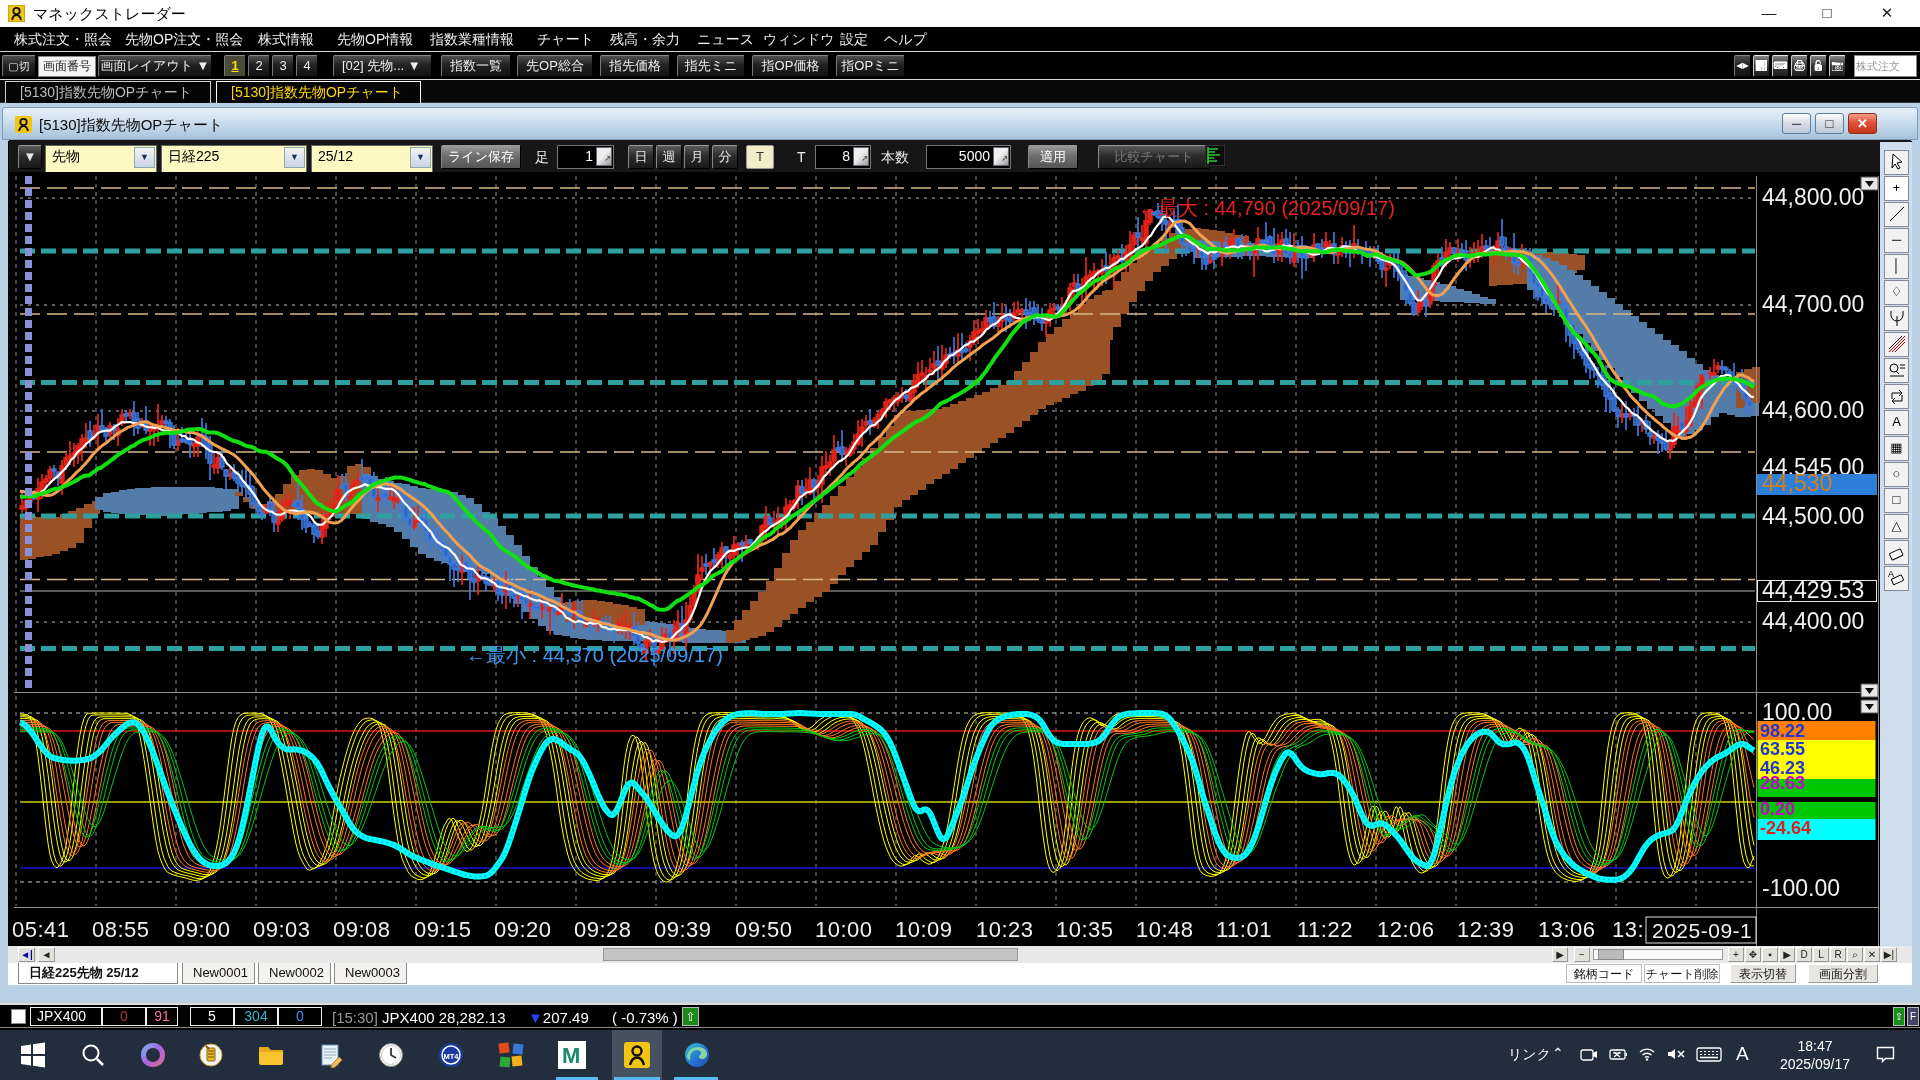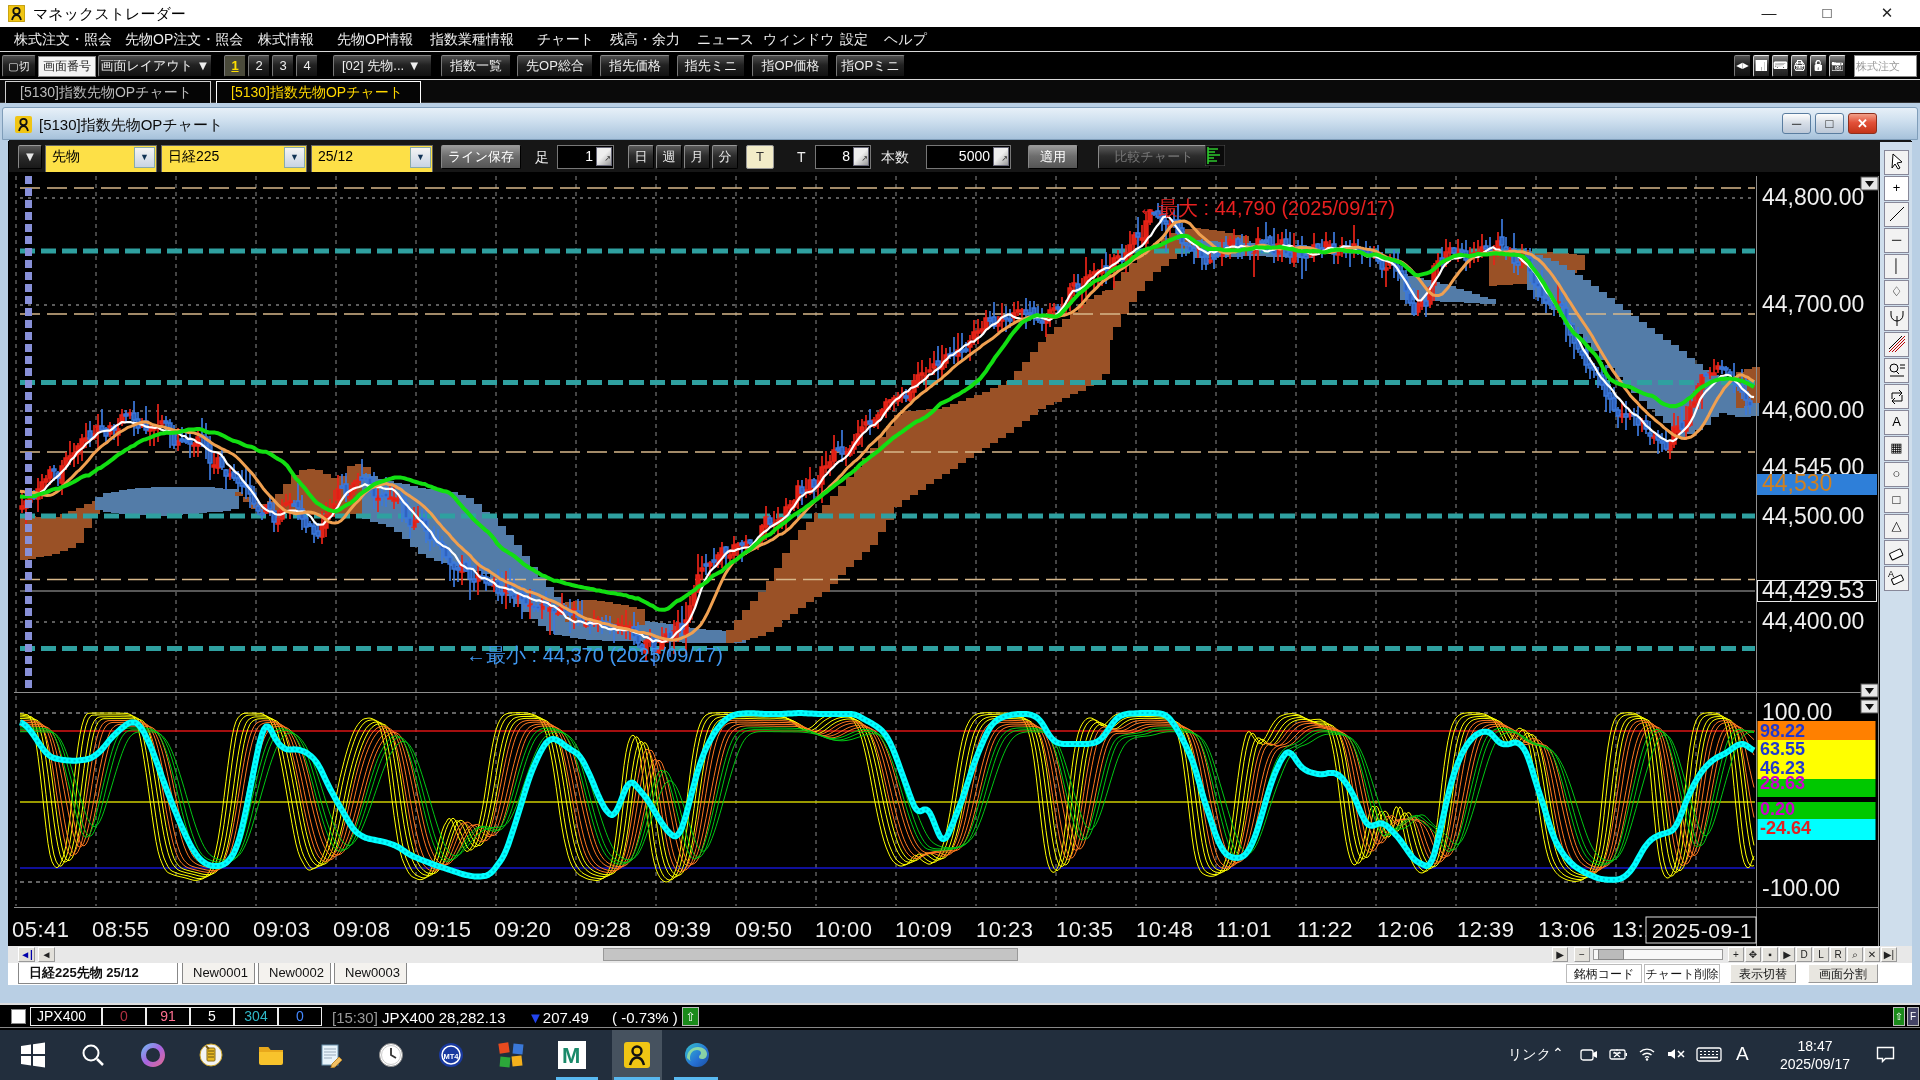--- a/index.html
+++ b/index.html
@@ -19,21 +19,21 @@
 .tab{position:absolute;top:1px;height:22px;font-size:14px;line-height:21px;padding:0 14px;border:1px solid #cfcfcf;border-bottom:none;background:#050505}
 
 #cwin{left:0;top:103px;width:1920px;height:892px;background:#b9cfe4}
 #cwin .inner{left:8px;top:38px;width:1904px;height:846px;background:#000}
 #ctitle{left:2px;top:4px;width:1916px;height:33px;background:linear-gradient(#e7f0f8,#cfe0ef 40%,#a7c2db);border:1px solid #7f9db9;border-radius:3px 3px 0 0}
 #ctitle .t{left:36px;top:8px;font-size:15px;color:#0a0a0a}
 .cbtn{top:5px;width:29px;height:21px;border:1px solid #5a7da0;border-radius:3px;background:linear-gradient(#fdfdfd,#d8dfe8 45%,#bcc8d8);color:#222;text-align:center;line-height:19px;font-size:13px;font-weight:bold}
 #cbtn-close{background:linear-gradient(#f2a089,#e25139 45%,#c43418);color:#fff;border-color:#8d2f1d}
 
 #ctb{left:9px;top:140px;width:1902px;height:32px;background:#161616}
-.combo{position:absolute;top:5px;height:38px;background:#fde047;border:1px solid #666;color:#000;font-size:14px;line-height:21px;padding-left:6px}
+.combo{position:absolute;top:5px;height:38px;background:#fef9c3;border:1px solid #666;color:#000;font-size:14px;line-height:21px;padding-left:6px}
 .combo .dd{position:absolute;right:1px;top:1px;width:21px;height:21px;background:linear-gradient(#f4f4f4,#c8d4e4);border:1px solid #8aa;font-size:9px;text-align:center;line-height:18px;color:#135;padding:0}
 .gbtn{position:absolute;top:5px;height:24px;background:linear-gradient(#5a5a5a,#2c2c2c 45%,#191919);border:1px solid #000;border-top-color:#999;border-left-color:#888;color:#e8e8e8;font-size:13px;text-align:center;line-height:21px;border-radius:2px}
 .numin{position:absolute;top:5px;height:24px;background:#000;border:1px solid #777;color:#fff;font-size:14px;text-align:right;line-height:21px;padding-right:20px}
 .spin{position:absolute;right:1px;top:1px;width:16px;height:19px;background:linear-gradient(135deg,#eee 45%,#999);border:1px solid #667;font-size:8px;color:#333}
 
 #hscroll{left:8px;top:946px;width:1904px;height:17px;background:#e8e8e8}
 #btabs{left:8px;top:963px;width:1904px;height:22px;background:#fff}
 .btab{position:absolute;top:0px;height:21px;border:1px solid #888;border-top:none;background:#f4f2ee;color:#111;font-size:13px;padding:0 10px;line-height:19px}
 .sbtn{position:absolute;top:1px;height:15px;background:#e2e0da;border:1px solid #999;border-top-color:#fff;border-left-color:#fff;font-size:10px;line-height:13px;text-align:center;color:#222}
 
@@ -300,21 +300,21 @@
     <div class="abs" style="left:1558px;top:1px;width:76px;height:19px;background:#fff;border:1px solid #bbb;font-size:12px;text-align:center;line-height:18px;color:#111">銘柄コード</div>
     <div class="abs" style="left:1636px;top:1px;width:76px;height:19px;background:#fff;border:1px solid #bbb;font-size:12px;text-align:center;line-height:18px;color:#111">チャート削除</div>
     <div class="abs" style="left:1722px;top:1px;width:66px;height:19px;background:#e8e6e0;border:1px solid #999;border-top-color:#fff;border-left-color:#fff;font-size:12px;text-align:center;line-height:18px;color:#111">表示切替</div>
     <div class="abs" style="left:1800px;top:1px;width:70px;height:19px;background:#e8e6e0;border:1px solid #999;border-top-color:#fff;border-left-color:#fff;font-size:12px;text-align:center;line-height:18px;color:#111">画面分割</div>
   </div>
 <div class="abs" style="left:0;top:985px;width:1920px;height:18px;background:#b9cfe4"></div>
 <div id="status" class="abs">
     <div class="abs" style="left:11px;top:4px;width:15px;height:15px;background:#fff;border:1px solid #888"></div>
     <div class="cell" style="left:30px;width:72px;background:#000;color:#fff;text-align:left;padding-left:6px">JPX400</div>
     <div class="cell" style="left:102px;width:44px;color:#b03040">0</div>
-    <div class="cell" style="left:146px;width:44px;color:#ff7090">91</div>
+    <div class="cell" style="left:146px;width:32px;color:#ff7090">91</div>
     <div class="cell" style="left:190px;width:44px;color:#fff">5</div>
     <div class="cell" style="left:234px;width:44px;color:#30b8c8">304</div>
     <div class="cell" style="left:278px;width:44px;color:#4488ff">0</div>
     <div class="abs" style="left:332px;top:4px;color:#999">[15:30]<span style="color:#fff"> JPX400 28,282.13</span></div>
     <div class="abs" style="left:528px;top:4px;color:#2244ee">▼<span style="color:#fff">207.49</span></div>
     <div class="abs" style="left:612px;top:4px;color:#fff">( -0.73% )</div>
     <div class="abs" style="left:682px;top:2px;width:17px;height:19px;background:#1a8a1a;border:1px solid #bbb;color:#fff;font-size:12px;text-align:center;line-height:18px">⇧</div>
     <div class="abs" style="left:1893px;top:2px;width:12px;height:19px;background:#1a8a1a;border:1px solid #bbb;color:#fff;font-size:10px;text-align:center;line-height:17px">⇧</div>
     <div class="abs" style="left:1907px;top:2px;width:12px;height:19px;background:#446;border:1px solid #bbb;color:#fff;font-size:10px;text-align:center;line-height:17px">F</div>
   </div>

